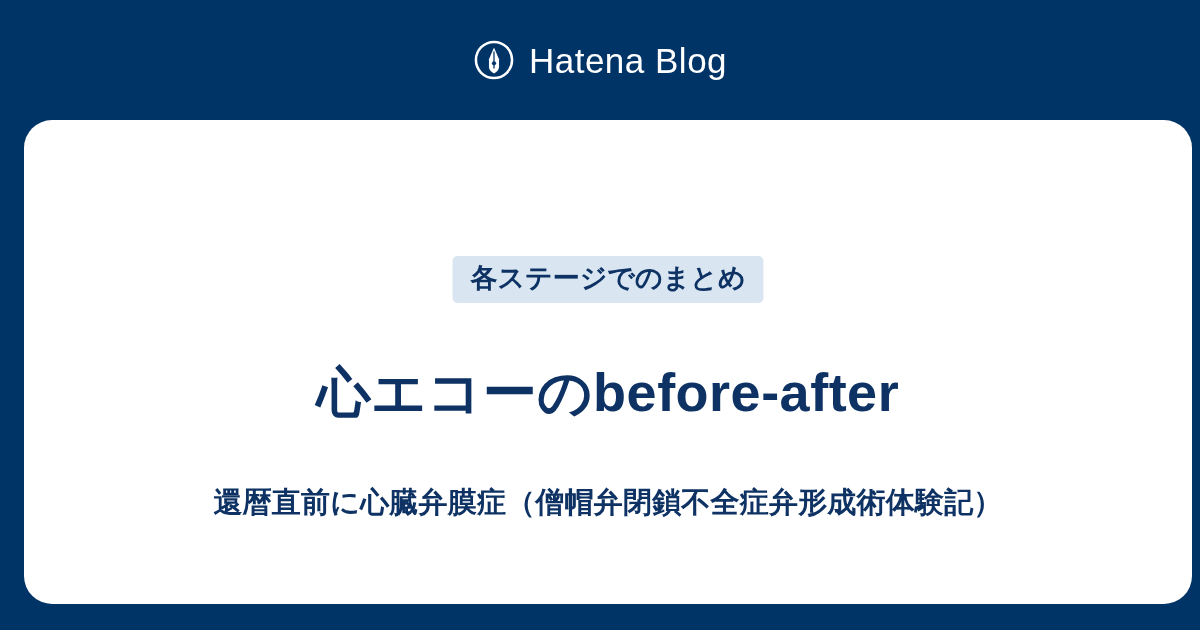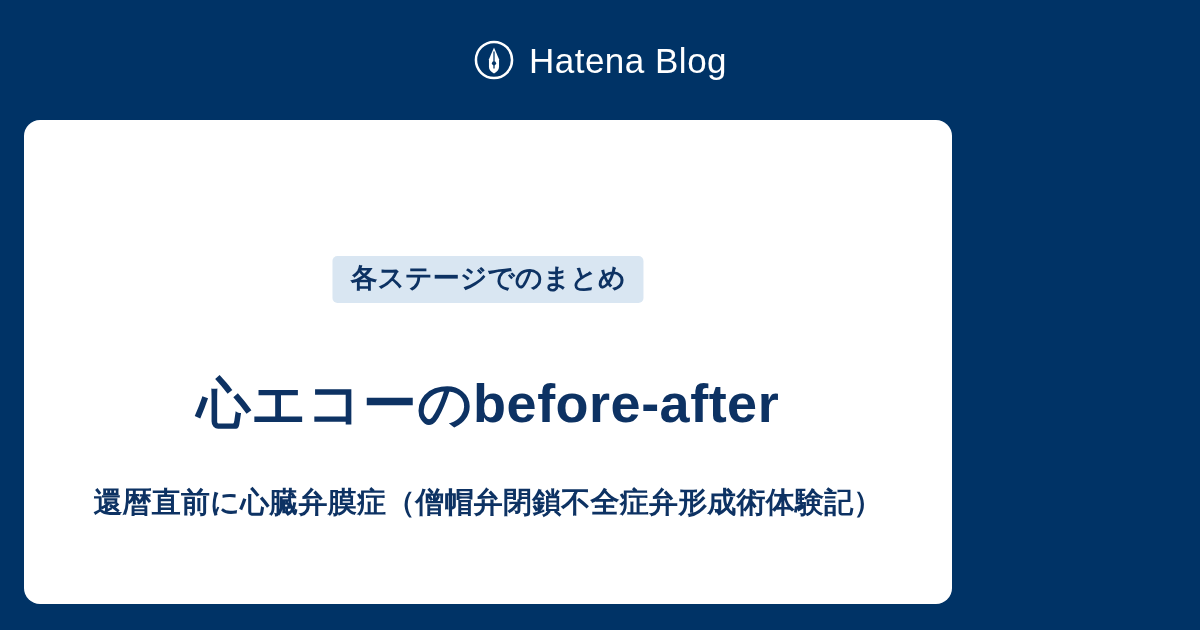--- a/index.html
+++ b/index.html
@@ -46,24 +46,24 @@
     letter-spacing: 0.5px;
     line-height: 1;
     white-space: nowrap;
   }
 
   
   .card {
     position: absolute;
     left: 24px;
     top: 120px;
-    width: 928px;
+    width: 1168px;
     height: 484px;
     background: #ffffff;
-    border-radius: 16px;
+    border-radius: 28px;
     box-sizing: border-box;
     display: flex;
     flex-direction: column;
     align-items: center;
     justify-content: center;
   }
 
   .card-inner {
     width: 100%;
     height: 100%;
@@ -85,21 +85,21 @@
     font-weight: 700;
     line-height: 1;
     padding: 9px 18px 11px 18px;
     border-radius: 5px;
     white-space: nowrap;
   }
 
   
   .entry-title {
     position: absolute;
-    top: 212px;
+    top: 201px;
     left: 0;
     width: 100%;
     text-align: center;
     color: #0d3263;
     font-size: 54px;
     font-weight: 700;
     line-height: 1.3;
     letter-spacing: 0.5px;
     padding: 0 88px;
     box-sizing: border-box;

